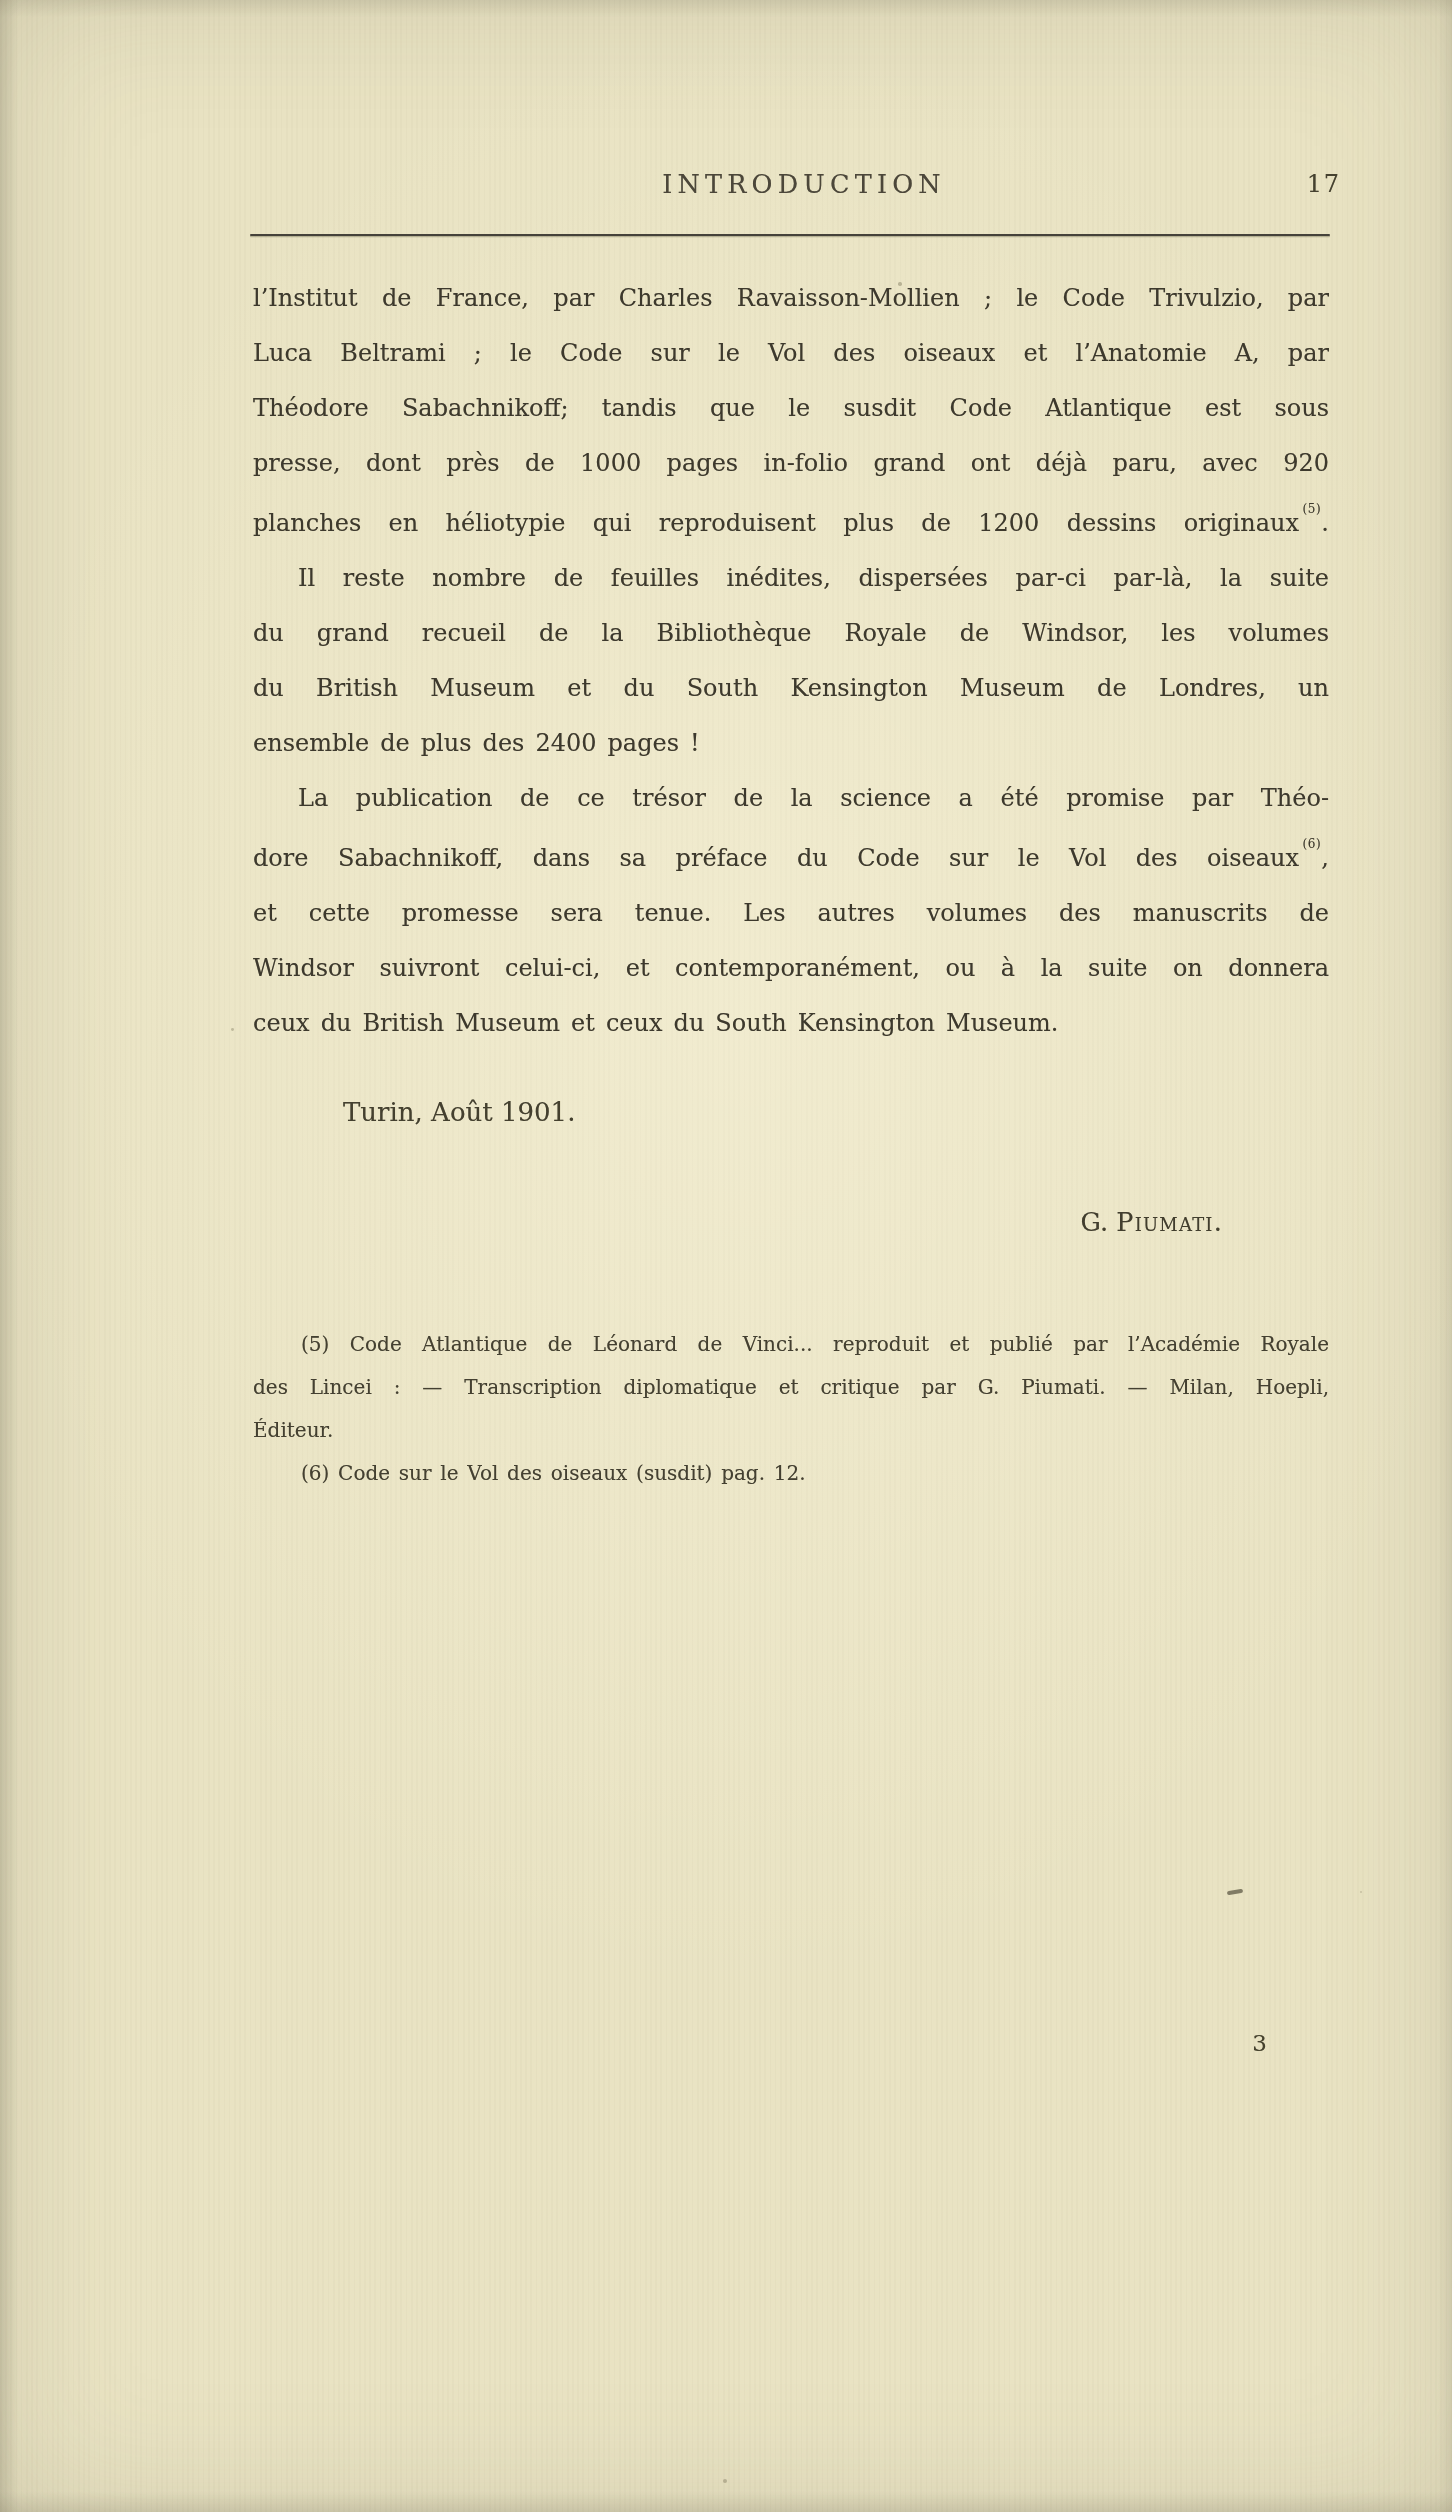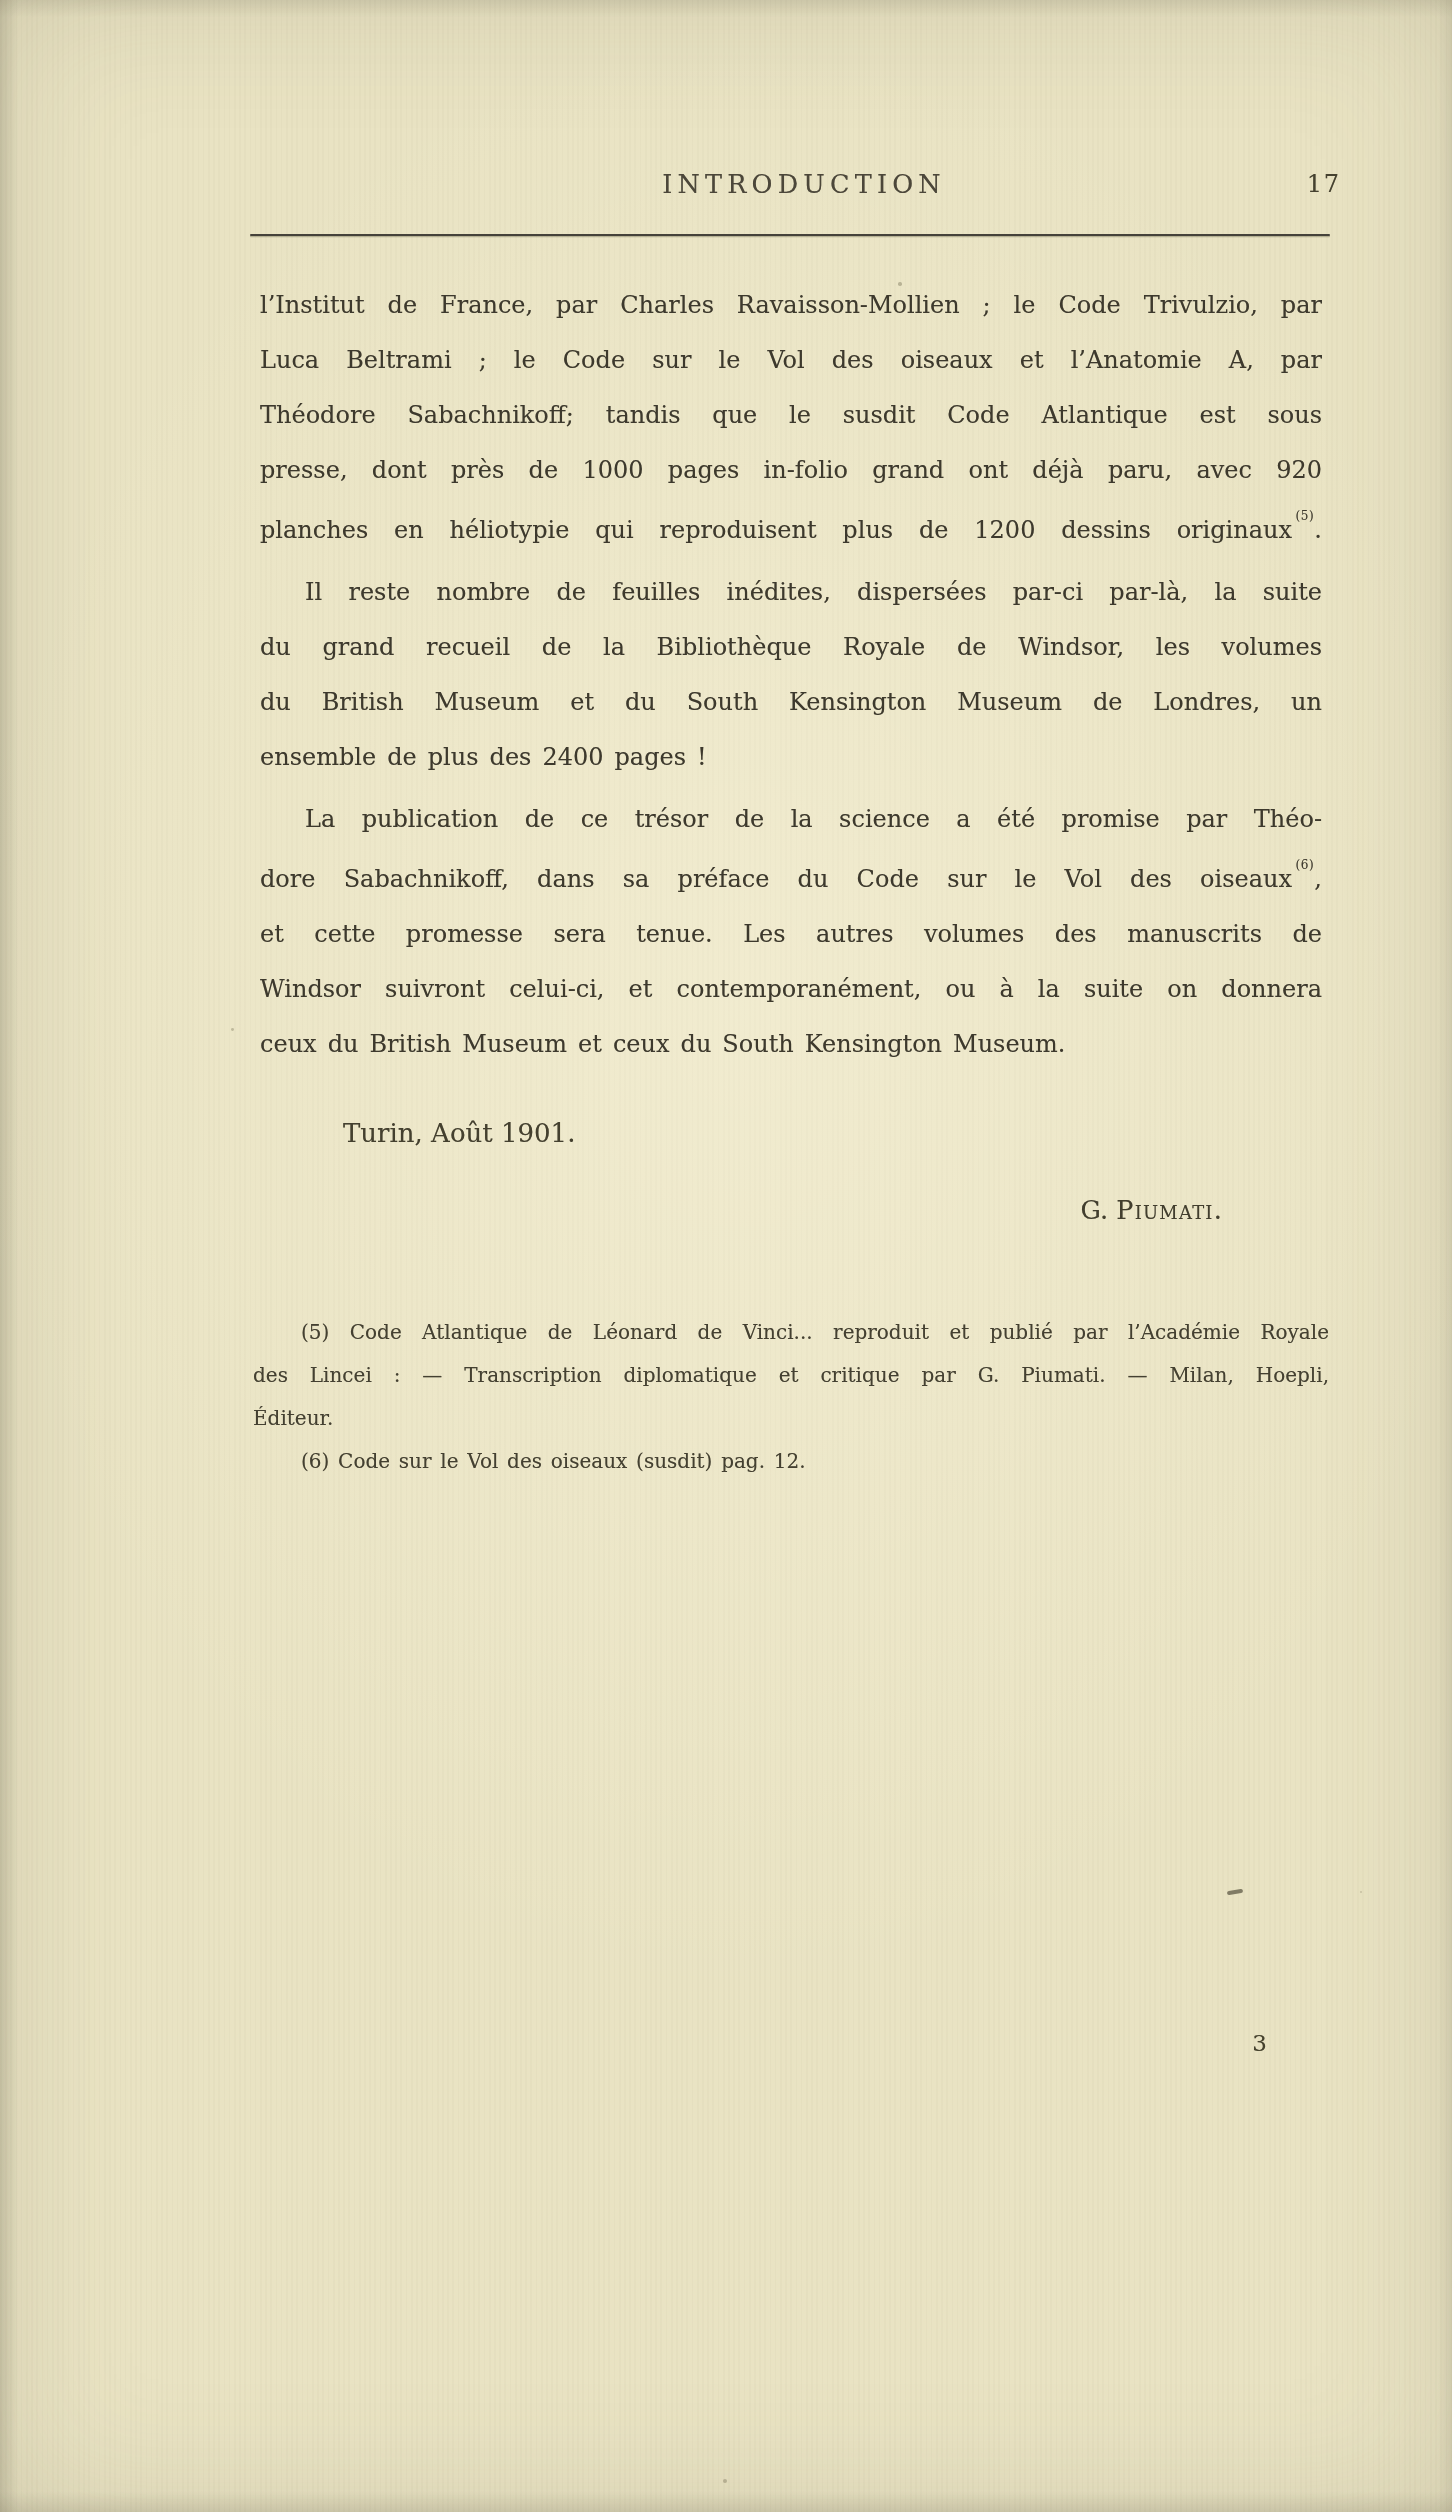--- a/index.html
+++ b/index.html
@@ -44,38 +44,38 @@
     width: 1080px; height: 2.3px;
     background: #45423a; border: 0; margin: 0;
     border-radius: 1.2px;
     box-shadow: 0 1.2px 0.6px rgba(90,85,60,0.35);
   }
 
   .text-body {
     position: absolute; left: 253px; top: 271px;
     width: 1076px;
   }
-  .para { margin: 7px; padding: 0; }
+  .para { margin: 0; padding: 0; }
   .ln {
     font-size: 24px; line-height: 55px;
     word-spacing: 0.14em;
   }
   .just { text-align: justify; text-align-last: justify; }
   .indent { padding-left: 45px; }
   .fnref {
     font-size: 12px; position: relative; top: -0.72em;
     margin-left: 3.5px; letter-spacing: 0.6px;
   }
 
   .dateline {
     margin-top: 47px; padding-left: 90px;
     font-size: 26px; line-height: 29px; color: #44402f;
   }
   .signature {
-    margin-top: 48px; padding-right: 106px;
+    margin-top: 81px; padding-right: 106px;
     text-align: right; font-size: 25.5px; line-height: 29px;
     color: #423e2e;
   }
   .sc { font-variant: small-caps; letter-spacing: 1.2px; }
 
   .footnotes { margin-top: 86px; }
   .fln {
     font-size: 20px; line-height: 43px;
     word-spacing: 0.12em; color: #444031;
   }

